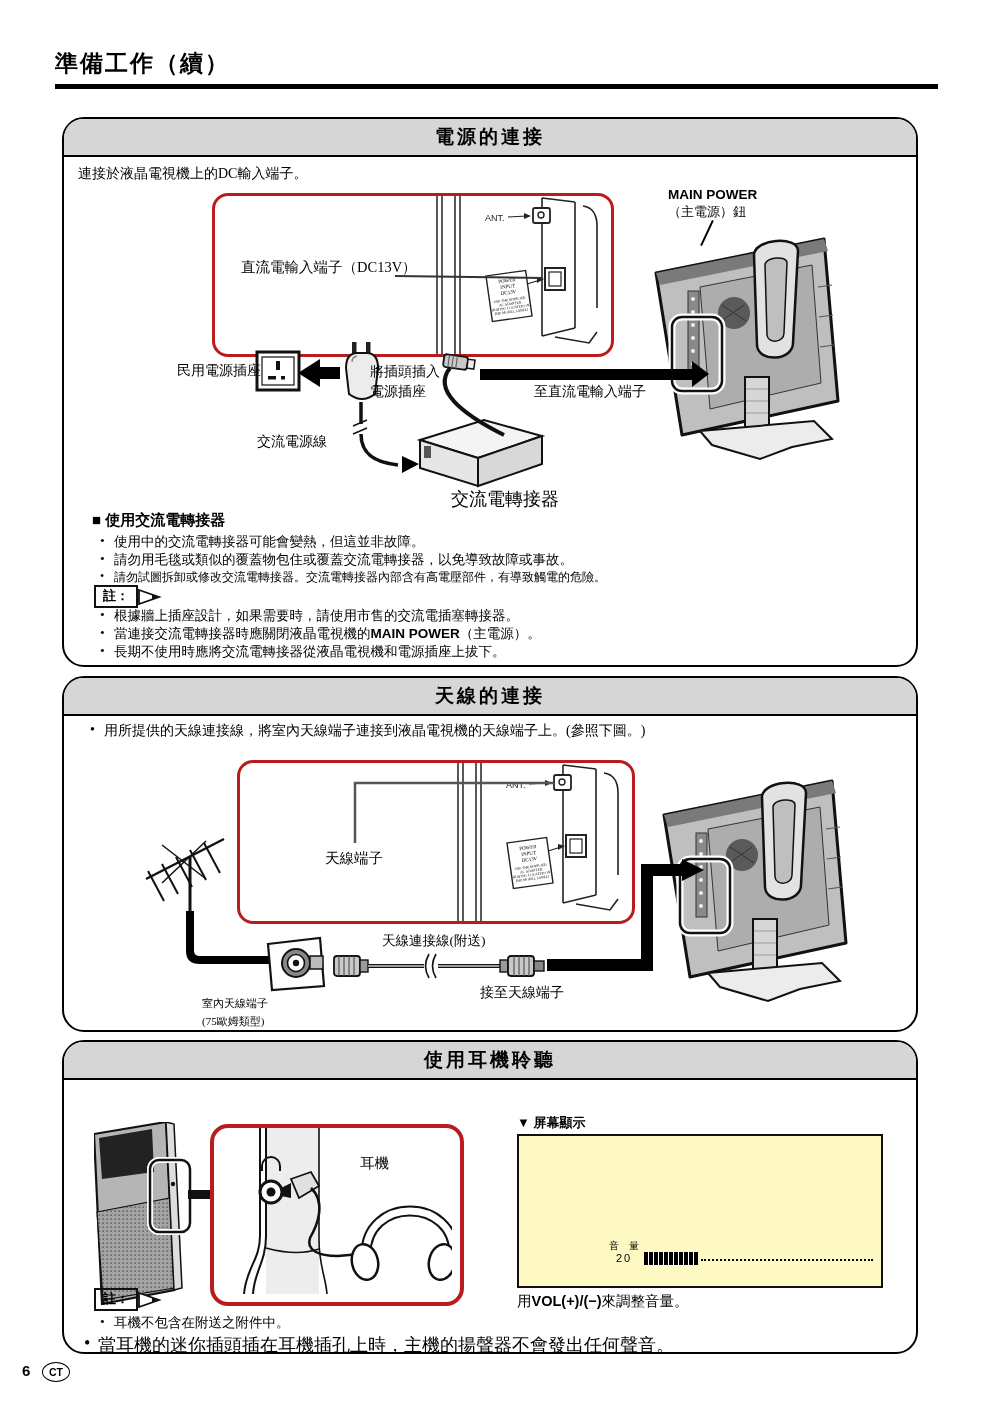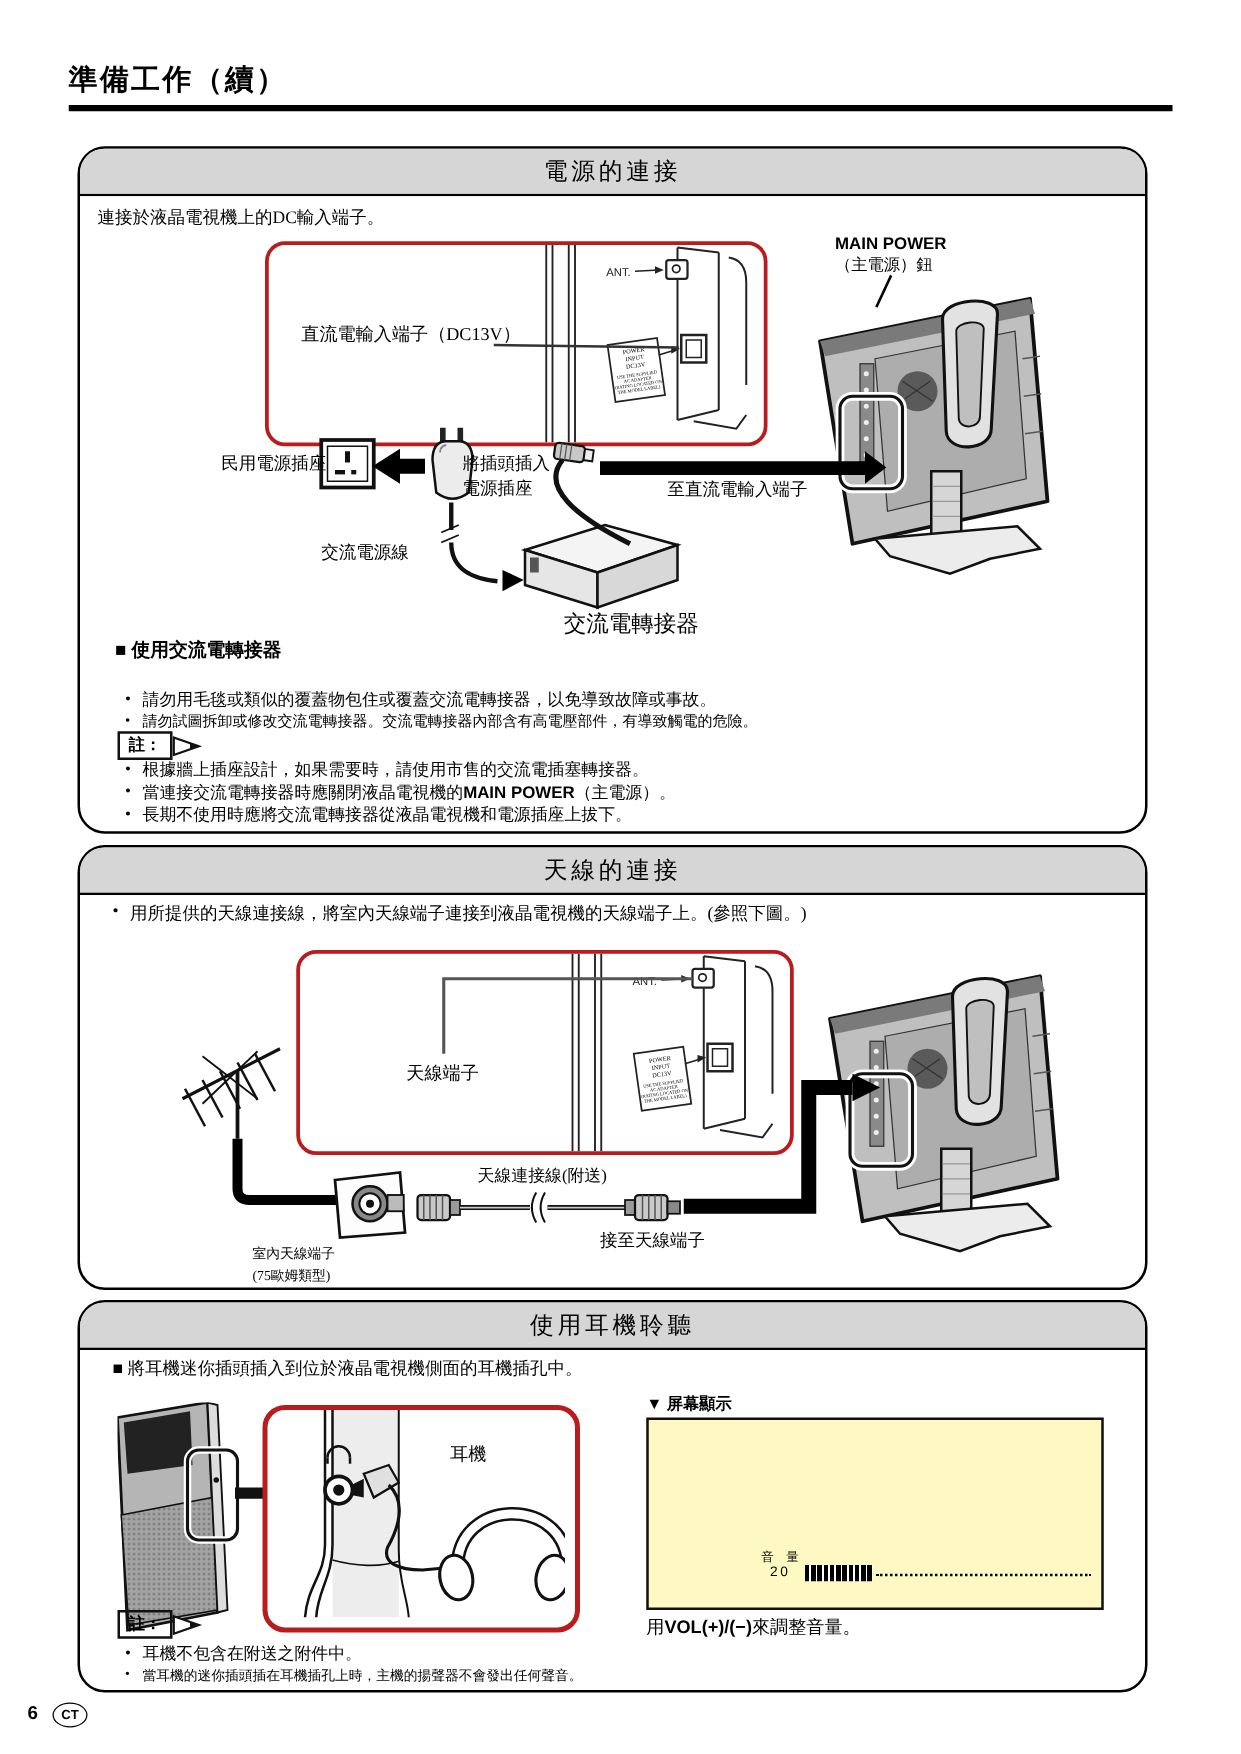--- a/index.html
+++ b/index.html
@@ -5,21 +5,21 @@
   html,body { margin:0; padding:0; background:#fff; }
   .page { position:relative; width:993px; height:1403px; background:#fff; color:#000;
           font-family:"Liberation Serif","DejaVu Serif",serif; overflow:hidden; }
   .abs { position:absolute; }
   .gothic { font-family:"Liberation Sans","DejaVu Sans",sans-serif; }
   .b { font-weight:bold; }
   .sec-box { position:absolute; left:62px; width:852px; border:2.5px solid #000;
              border-radius:22px; background:#fff; }
   .sec-head { height:36px; background:#d6d6d6; border-bottom:2.2px solid #000;
               border-radius:19px 19px 0 0; display:flex; align-items:center; justify-content:center;
-              font-family:"Liberation Sans","DejaVu Sans",sans-serif; font-weight:normal;
+              font-family:"Liberation Sans","DejaVu Sans",sans-serif; font-weight:bold;
               font-size:19px; letter-spacing:3px; }
   .inner-box { position:absolute; border:3px solid #b91c1c; border-radius:16px; background:#fff; }
   .t { position:absolute; white-space:nowrap; }
   .blt { padding-left:14px; }
   .blt::before { content:"•"; position:absolute; left:0; top:0; }
   .note-tag { position:absolute; display:flex; align-items:center; }
   .note-box { border:2px solid #111; padding:0 7px 2px 7px; font-weight:bold; font-size:13px;
               font-family:"Liberation Sans","DejaVu Sans",sans-serif; line-height:17px; }
   .vol-bars { background:repeating-linear-gradient(90deg,#000 0 3.5px,#fff 3.5px 5px); }
   .vol-dots { border-top:2px dotted #000; }
@@ -143,20 +143,21 @@
     </svg>
     <div class="t" style="left:113px;top:243px;font-size:14px;">民用電源插座</div>
     <div class="t" style="left:306px;top:243px;font-size:14px;line-height:20px;">
       <div>將插頭插入</div>
       <div>電源插座</div>
     </div>
     <div class="t" style="left:193px;top:314px;font-size:14px;">交流電源線</div>
     <div class="t" style="left:370px;top:368px;font-size:18px;margin-left:17px;">交流電轉接器</div>
 
     <div class="t gothic b" style="left:28px;top:392px;font-size:15px;">■ 使用交流電轉接器</div>
+    <div class="t blt" style="left:36px;top:414px;font-size:13.5px;">使用中的交流電轉接器可能會變熱，但這並非故障。</div>
     <div class="t blt" style="left:36px;top:432px;font-size:13.5px;">請勿用毛毯或類似的覆蓋物包住或覆蓋交流電轉接器，以免導致故障或事故。</div>
     <div class="t blt" style="left:36px;top:450px;font-size:12px;">請勿試圖拆卸或修改交流電轉接器。交流電轉接器內部含有高電壓部件，有導致觸電的危險。</div>
     <div class="note-tag" style="left:30px;top:466px;">
       <span class="note-box">註：</span>
       <svg width="24" height="18" viewBox="0 0 24 18">
         <polygon points="1,2 21,9 1,16" fill="#fff" stroke="#111" stroke-width="1.8"></polygon>
         <polygon points="14,6.5 21,9 14,11.5" fill="#111"></polygon>
       </svg>
     </div>
     <div class="t blt" style="left:36px;top:488px;font-size:13.5px;">
@@ -284,21 +285,20 @@
     </svg>
 
     <svg class="abs" style="left:478px;top:180px;" width="180" height="130" viewBox="0 0 180 130">
       <path d="M5,107 L105,107 L105,12 L140,12" stroke="#000" stroke-width="12" fill="none"></path>
       <polygon points="140,1 162,12 140,23" fill="#000"></polygon>
     </svg>
   </div>
 
   <div class="sec-box" style="top:1040px;height:310px;">
     <div class="sec-head">使用耳機聆聽</div>
-    <div class="t" style="left:26px;top:44px;font-size:14px;">■ 將耳機迷你插頭插入到位於液晶電視機側面的耳機插孔中。</div>
 
     <svg class="abs" style="left:30px;top:80px;" width="122" height="185" viewBox="0 0 122 185">
       <defs>
         <pattern id="gr" width="4" height="4" patternUnits="userSpaceOnUse">
           <rect width="4" height="4" fill="#a3a3a3"></rect>
             <circle cx="1.2" cy="1.2" r="0.9" fill="#666"></circle>
         </pattern>
       </defs>
       <polygon points="0,12 72,0 80,168 8,182" fill="#b5b5b5" stroke="#111" stroke-width="2.2"></polygon>
       <polygon points="5,16 58,7 60,50 8,57" fill="#222"></polygon>
@@ -345,19 +345,19 @@
     </div>
 
     <div class="note-tag" style="left:30px;top:246px;">
       <span class="note-box">註：</span>
       <svg width="24" height="18" viewBox="0 0 24 18">
         <polygon points="1,2 21,9 1,16" fill="#fff" stroke="#111" stroke-width="1.8"></polygon>
         <polygon points="14,6.5 21,9 14,11.5" fill="#111"></polygon>
       </svg>
     </div>
     <div class="t blt" style="left:36px;top:272px;font-size:13.5px;">耳機不包含在附送之附件中。</div>
-    <div class="t blt" style="left:36px;top:291px;font-size:11px;">當耳機的迷你插頭插在耳機插孔上時，主機的揚聲器不會發出任何聲音。</div>
+    <div class="t blt" style="left:20px;top:291px;font-size:18px;">當耳機的迷你插頭插在耳機插孔上時，主機的揚聲器不會發出任何聲音。</div>
   </div>
 
   <div class="t gothic b" style="left:22px;top:1362px;font-size:15px;">6</div>
   <div class="abs gothic b" style="left:42px;top:1362px;width:26px;height:18px;border:1.5px solid #000;border-radius:50%;display:flex;align-items:center;justify-content:center;font-size:10.5px;">CT</div>
 
 </div>
 
 </body></html>

